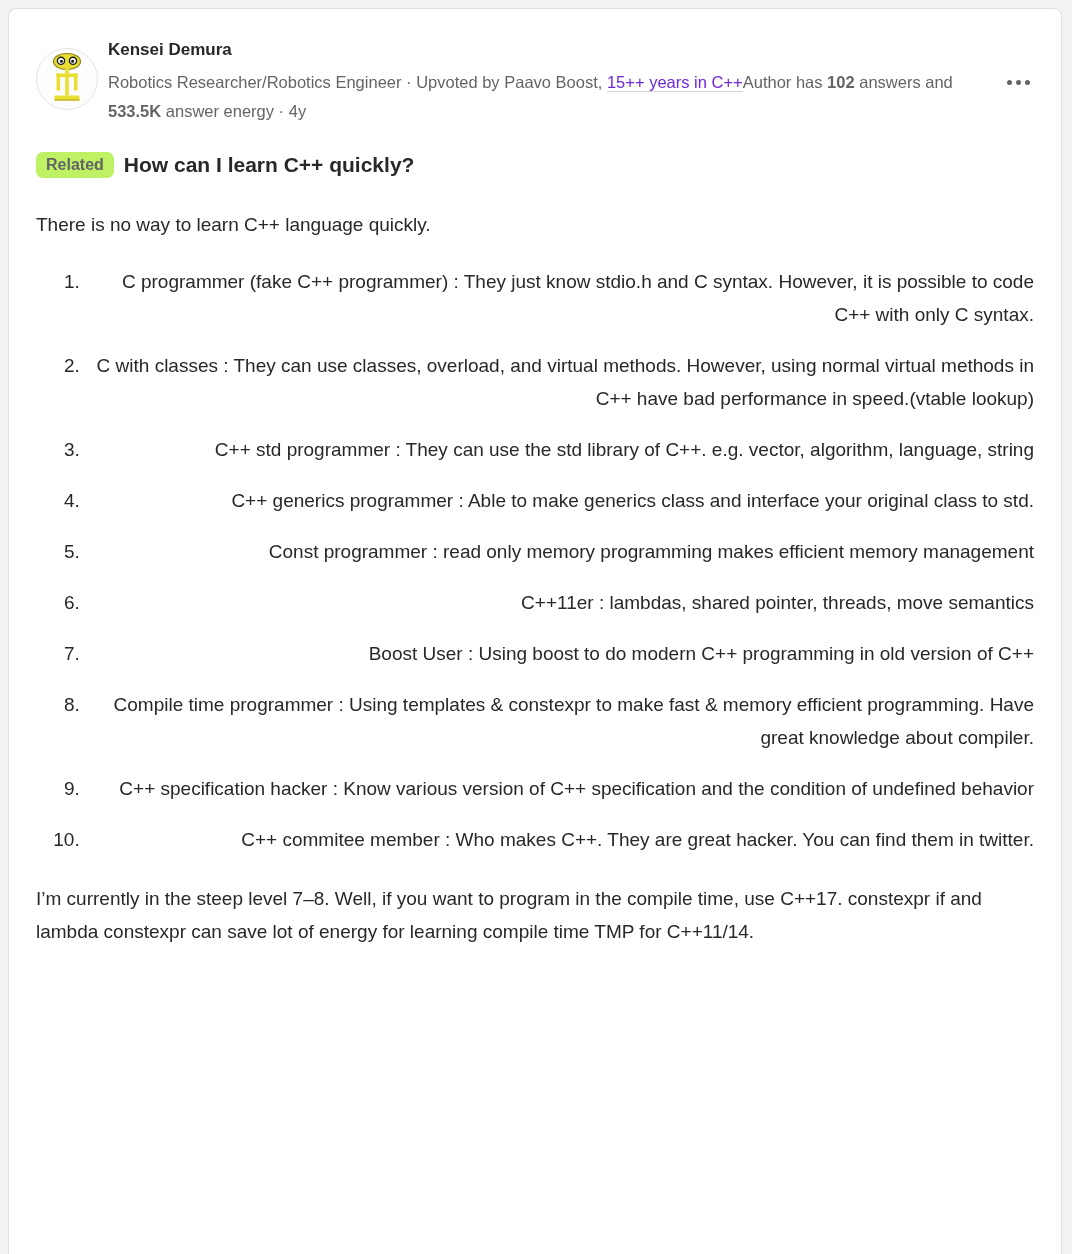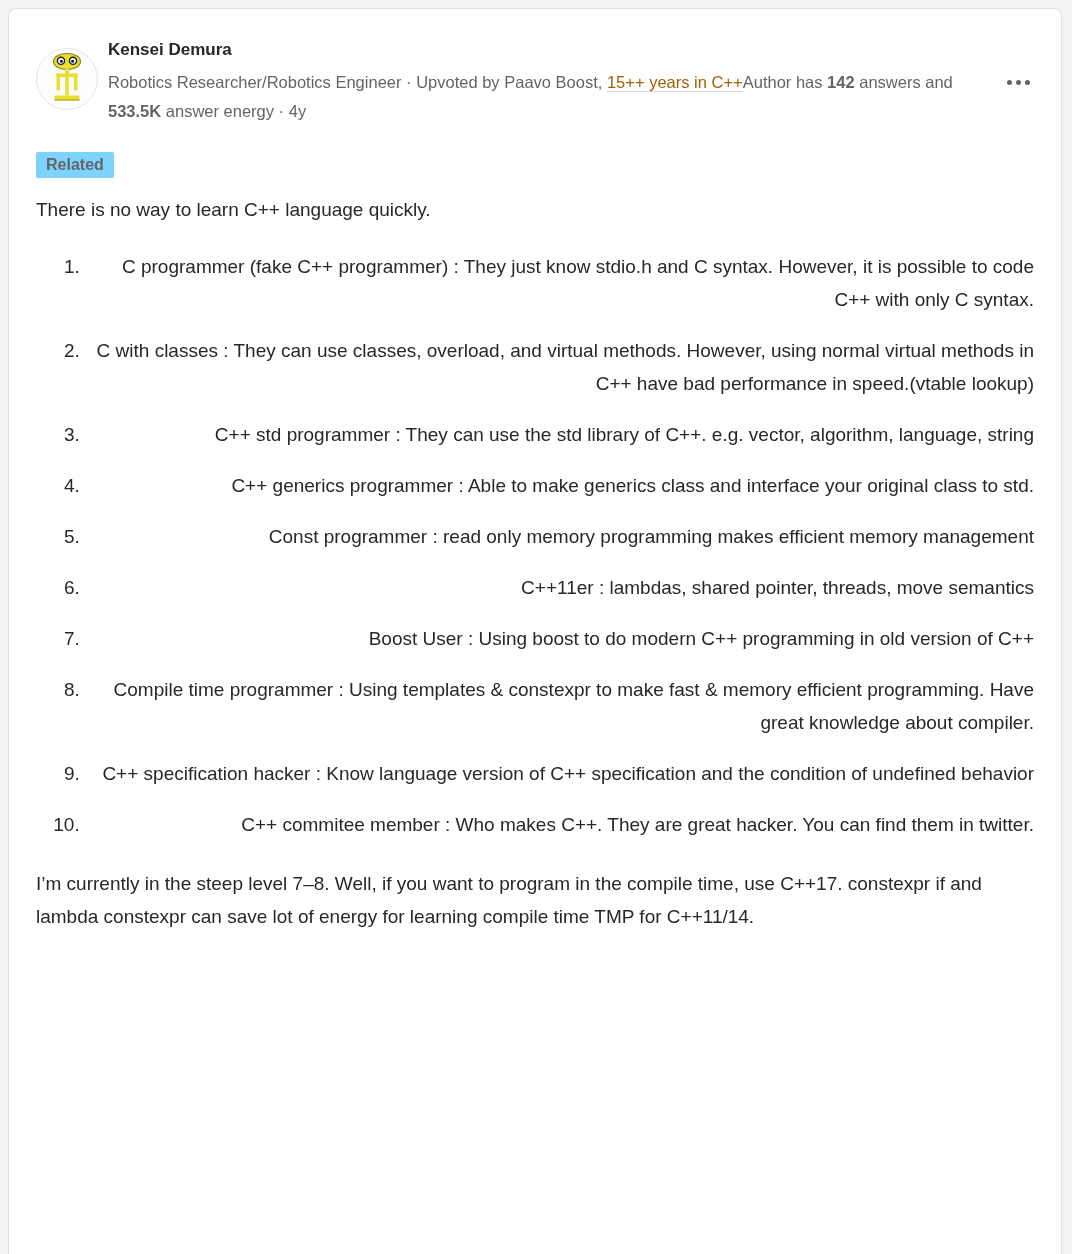--- a/index.html
+++ b/index.html
@@ -47,21 +47,21 @@
     cursor: pointer;
   }
   .credentials {
     margin-top: 7px;
     font-size: 16.5px;
     line-height: 29px;
     color: #636466;
   }
   .credentials b { font-weight: 700; }
   .cred-link {
-    color: #a16207;
+    color: #6d28d9;
     text-decoration: none;
     border-bottom: 1px solid #d4d5d6;
     cursor: pointer;
   }
   .more-button {
     margin-left: auto;
     background: none;
     border: none;
     padding: 10px 4px;
     margin-top: 8px;
@@ -75,44 +75,44 @@
     display: block;
   }
 
   
   .question-row {
     margin-top: 26px;
     display: flex;
     align-items: center;
   }
   .badge {
-    background: #7dd3fc;
+    background: #bef264;
     color: #636466;
     font-size: 16px;
     font-weight: 700;
     line-height: 20px;
     padding: 3px 10px;
-    border-radius: 2px;
+    border-radius: 7px;
     flex: 0 0 auto;
   }
   .question-title {
     font-size: 21px;
     font-weight: 700;
     color: #282829;
     margin-left: 10px;
     cursor: pointer;
   }
 
   
   .answer-body {
     color: #282829;
     font-size: 19px;
     line-height: 33px;
   }
-  .answer-body p.first { margin-top: 15px; }
+  .answer-body p.first { margin-top: 30px; }
   .answer-body p + p { margin-top: 24px; }
   .answer-body ol {
     margin-top: 24px;
     padding-left: 49px;
   }
   .answer-body ol li { margin-bottom: 18px; text-align: right; }
   .answer-body ol li:last-child { margin-bottom: 16px; }
   .answer-body p.closing { margin-top: 26px; }
 </style>
 </head>
@@ -140,48 +140,49 @@
 
         <rect x="28.2" y="24.5" width="3.6" height="22" fill="#e9df32"></rect>
 
         <rect x="17.5" y="46.5" width="25" height="4.5" fill="#e9df32"></rect>
         <rect x="17.5" y="50.2" width="25" height="1.6" fill="#c9b929"></rect>
       </svg>
     </div>
 
     <div class="header-info">
       <div class="author-name">Kensei Demura</div>
-      <div class="credentials"><span>Robotics Researcher/Robotics Engineer · Upvoted by Paavo Boost, </span><span class="cred-link">15++ years in C++</span><span>Author has </span><b>142</b><span> answers and </span><b>533.5K</b><span> answer energy · </span><span>4y</span></div>
+      <div class="credentials"><span>Robotics Researcher/Robotics Engineer · Upvoted by Paavo Boost, </span><span class="cred-link">15++ years in C++</span><span>Author has </span><b>102</b><span> answers and </span><b>533.5K</b><span> answer energy · </span><span>4y</span></div>
     </div>
 
     <button class="more-button">
       <span class="dots">
           <i></i>
           <i></i>
           <i></i>
         </span>
     </button>
   </div>
 
   <div class="question-row">
     <span class="badge">Related</span>
+    <h2 class="question-title">How can I learn C++ quickly?</h2>
   </div>
 
   <div class="answer-body">
     <p class="first">There is no way to learn C++ language quickly.</p>
 
     <ol>
       <li>C programmer (fake C++ programmer) : They just know stdio.h and C syntax. However, it is possible to code C++ with only C syntax.</li>
       <li>C with classes : They can use classes, overload, and virtual methods. However, using normal virtual methods in C++ have bad performance in speed.(vtable lookup)</li>
       <li>C++ std programmer : They can use the std library of C++. e.g. vector, algorithm, language, string</li>
       <li>C++ generics programmer : Able to make generics class and interface your original class to std.</li>
       <li>Const programmer : read only memory programming makes efficient memory management</li>
       <li>C++11er : lambdas, shared pointer, threads, move semantics</li>
       <li>Boost User : Using boost to do modern C++ programming in old version of C++</li>
       <li>Compile time programmer : Using templates &amp; constexpr to make fast &amp; memory efficient programming. Have great knowledge about compiler.</li>
-      <li>C++ specification hacker : Know language version of C++ specification and the condition of undefined behavior</li>
+      <li>C++ specification hacker : Know various version of C++ specification and the condition of undefined behavior</li>
       <li>C++ commitee member : Who makes C++. They are great hacker. You can find them in twitter.</li>
     </ol>
 
     <p class="closing">I’m currently in the steep level 7–8. Well, if you want to program in the compile time, use C++17. constexpr if and lambda constexpr can save lot of energy for learning compile time TMP for C++11/14.</p>
   </div>
 
 </div>
 
 </body></html>

